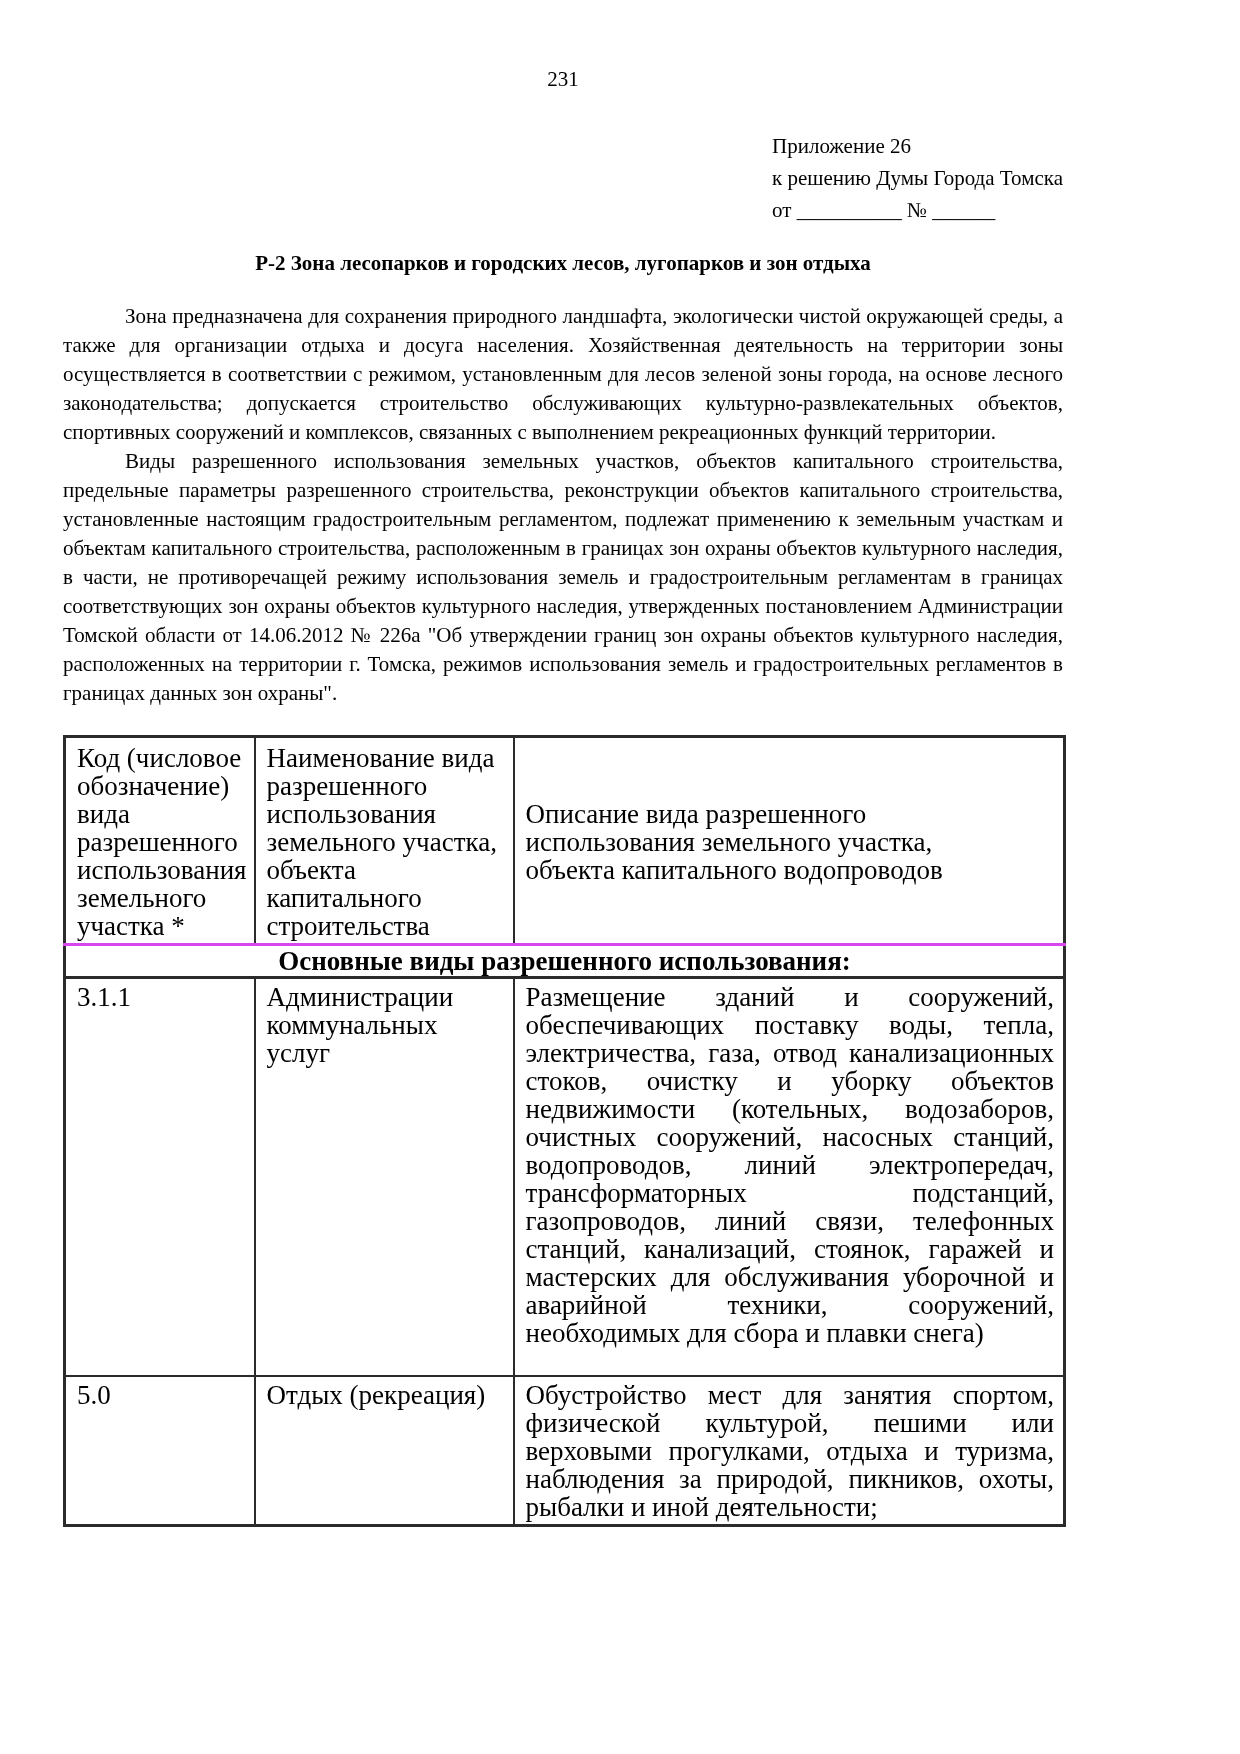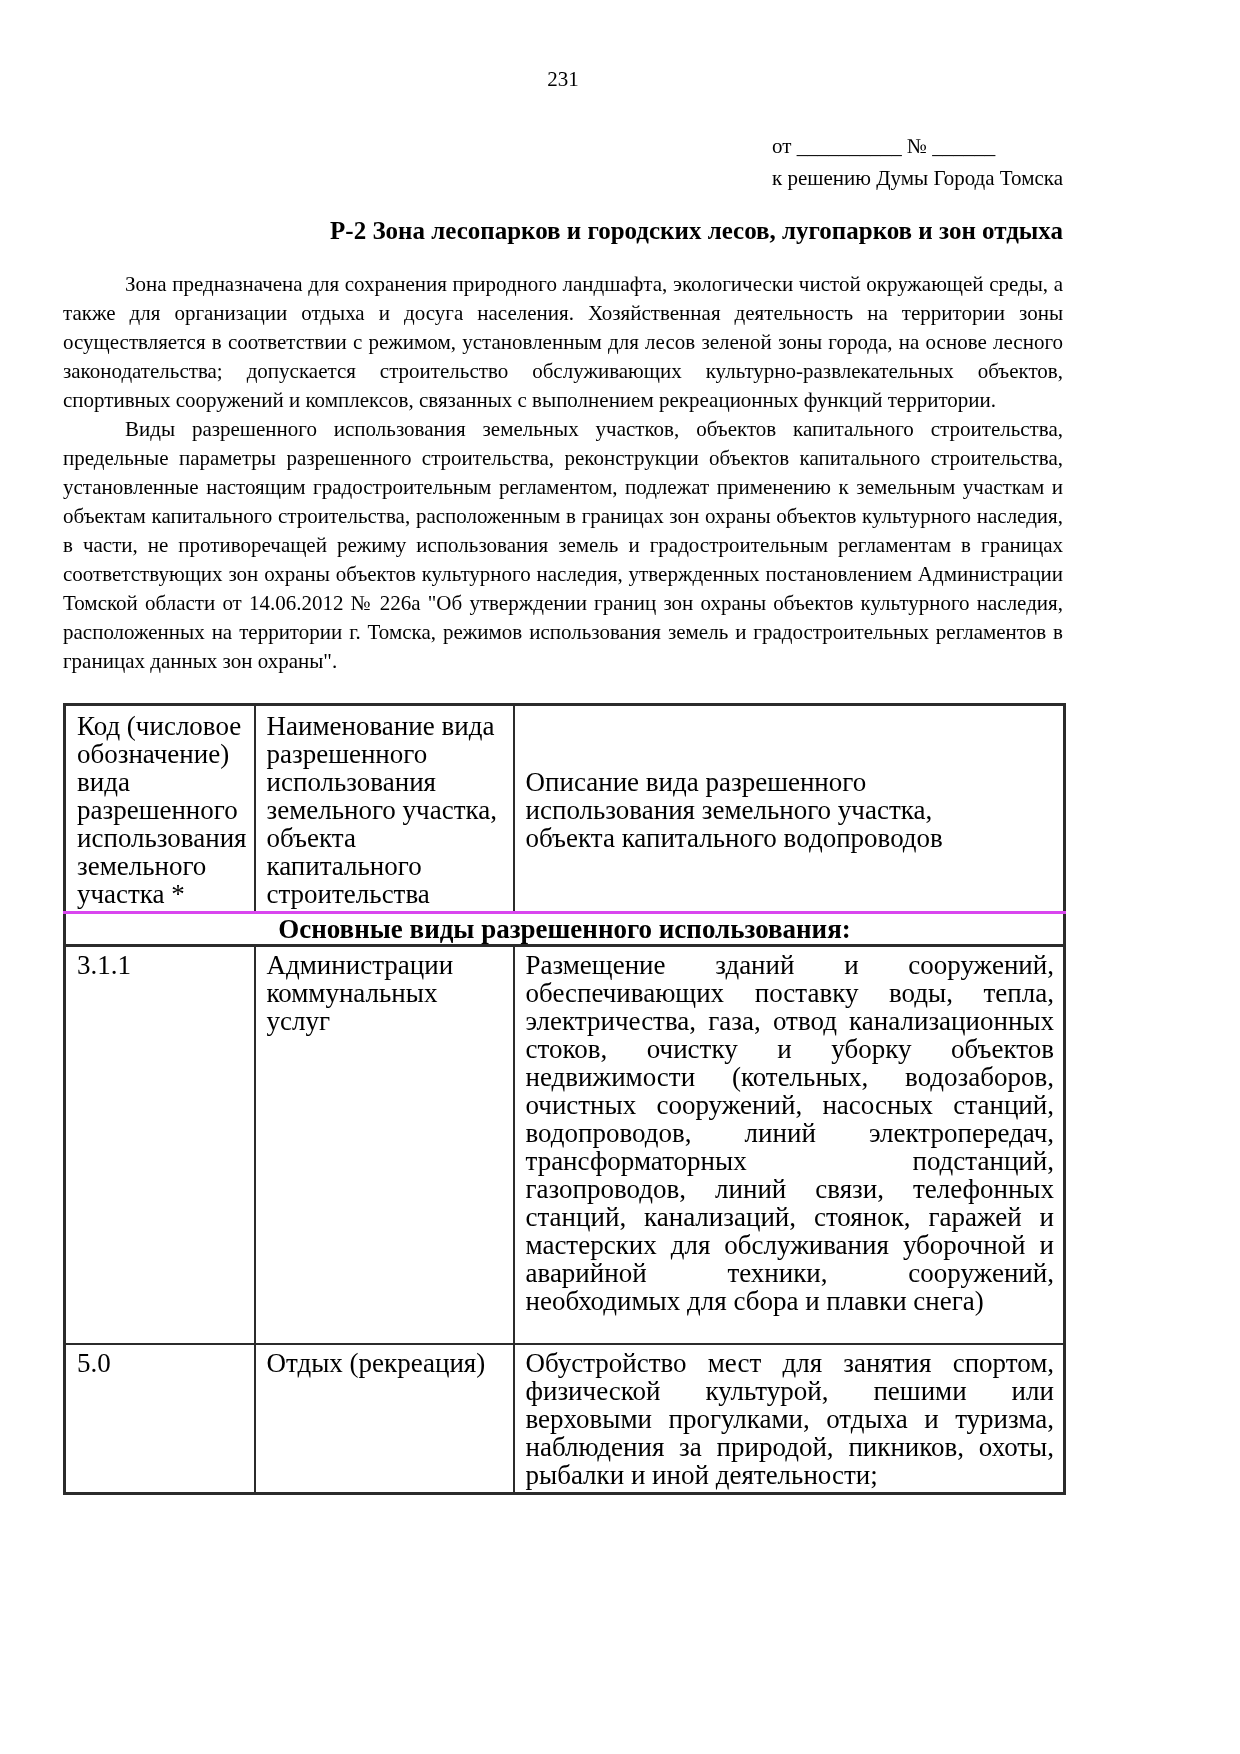--- a/index.html
+++ b/index.html
@@ -32,23 +32,23 @@
   .appendix-block {
     margin-top: 36px;
     margin-left: auto;
     margin-right: 0;
     width: -moz-max-content;
     width: max-content;
     line-height: 32px;
     text-align: left;
   }
   .doc-title {
-    font-size: 25px;
+    font-size: 21px;
     font-weight: bold;
-    text-align: right;
+    text-align: center;
     line-height: 30px;
     margin: 22px 0 0 0;
   }
   .body-par {
     margin: 0;
     text-align: justify;
     text-indent: 62px;
     line-height: 29px;
   }
   .body-par.first {
@@ -97,22 +97,23 @@
 </style>
 </head>
 <body>
 
 <div class="page">
   <div class="content">
 
     <div class="page-number">231</div>
 
     <div class="appendix-block">
+      <div>Приложение 26</div>
+      <div>к решению Думы Города Томска</div>
       <div>от __________ № ______</div>
-      <div>к решению Думы Города Томска</div>
     </div>
 
     <h1 class="doc-title">Р-2 Зона лесопарков и городских лесов, лугопарков и зон отдыха</h1>
 
     <p class="body-par first">Зона предназначена для сохранения природного ландшафта, экологически чистой окружающей среды, а также для организации отдыха и досуга населения. Хозяйственная деятельность на территории зоны осуществляется в соответствии с режимом, установленным для лесов зеленой зоны города, на основе лесного законодательства; допускается строительство обслуживающих культурно-развлекательных объектов, спортивных сооружений и комплексов, связанных с выполнением рекреационных функций территории.</p>
 
     <p class="body-par">Виды разрешенного использования земельных участков, объектов капитального строительства, предельные параметры разрешенного строительства, реконструкции объектов капитального строительства, установленные настоящим градостроительным регламентом, подлежат применению к земельным участкам и объектам капитального строительства, расположенным в границах зон охраны объектов культурного наследия, в части, не противоречащей режиму использования земель и градостроительным регламентам в границах соответствующих зон охраны объектов культурного наследия, утвержденных постановлением Администрации Томской области от 14.06.2012 № 226а "Об утверждении границ зон охраны объектов культурного наследия, расположенных на территории г. Томска, режимов использования земель и градостроительных регламентов в границах данных зон охраны".</p>
 
     <table class="zoning-table">
       <colgroup>

